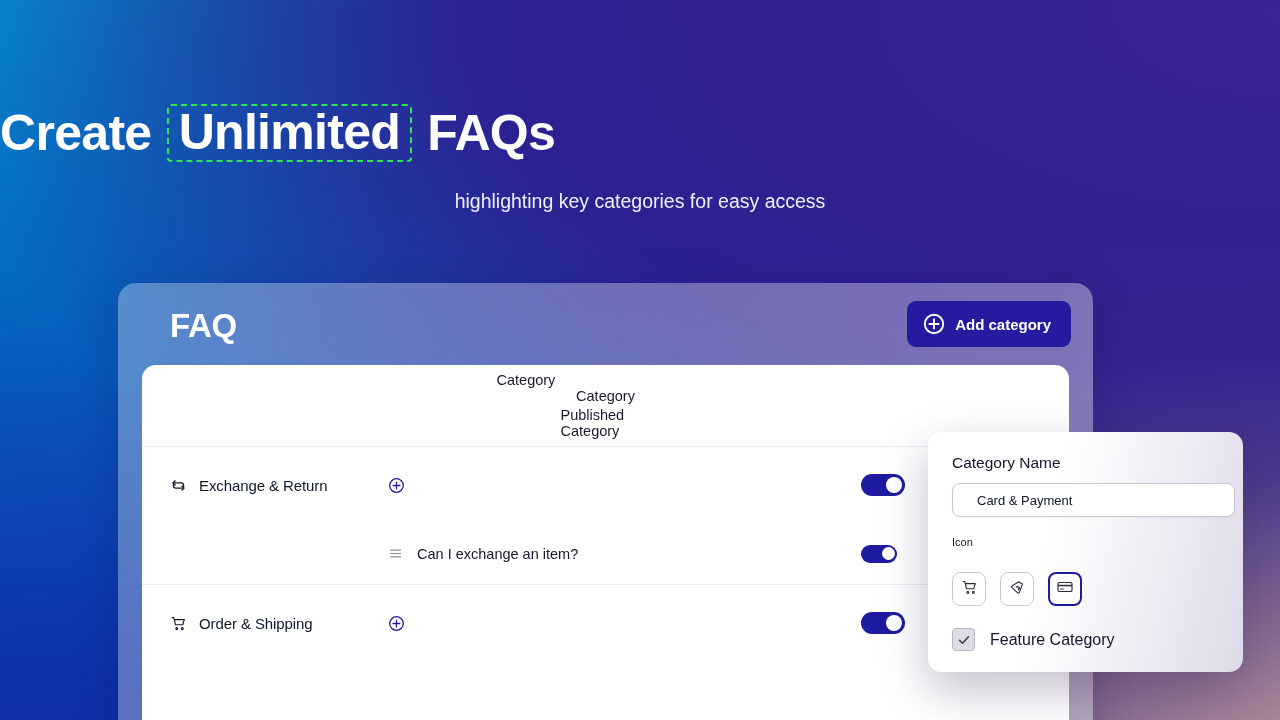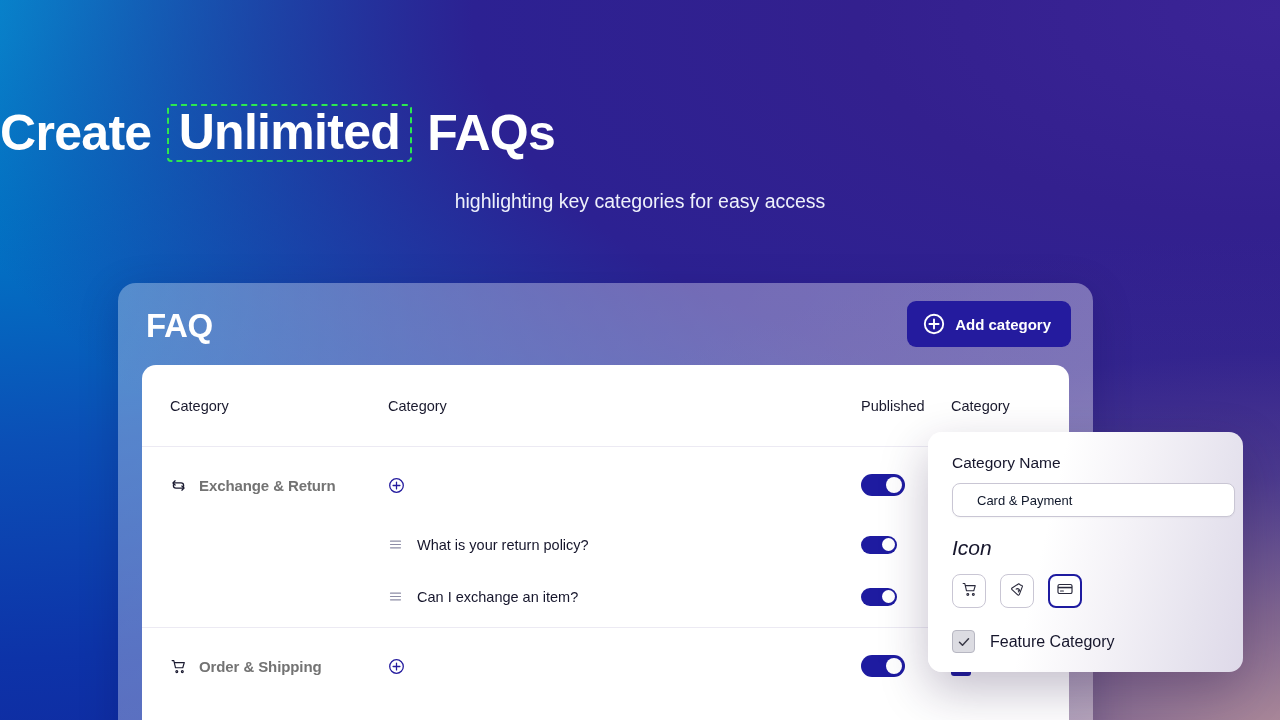--- a/index.html
+++ b/index.html
@@ -51,21 +51,21 @@
     left:118px; top:283px; width:975px; height:460px;
     background:linear-gradient(118deg, rgba(255,255,255,0.30) 0%, rgba(255,255,255,0.33) 40%, rgba(255,255,255,0.38) 100%);
     border-radius:18px 18px 0 0;
     z-index:10;
     box-shadow:0 10px 40px rgba(10,10,60,0.18);
     overflow:hidden;
   }
   .card-head {
     height:82px; position:relative;
     padding:0 24px;
-    display:flex; align-items:center; justify-content:space-between;
+    display:flex; align-items:center; justify-content:space-between;margin-left:24px;
   }
   .card-title {
     color:#ffffff; font-size:33px; font-weight:bold;
     letter-spacing:-0.3px; margin-left:4px; margin-top:3px;
   }
   .add-btn {
     display:flex; align-items:center; gap:10px;
     background:#241b9e; color:#ffffff;
     font-size:15px; font-weight:bold;
     border-radius:9px;
@@ -80,38 +80,38 @@
     position:absolute; left:24px; right:24px; top:82px; bottom:0;
     background:#ffffff;
     border-radius:14px 14px 0 0;
     overflow:hidden;
   }
   .thead {
     display:flex; align-items:center;
     height:82px;
     padding:7px 28px;
     border-bottom:1px solid #eceaf3;
-    font-size:14.5px; color:#1a1a2e;
+    font-size:14.5px; color:#1a1a2e;flex-direction:column;
   }
   .col-cat   { width:218px; }
   .col-q     { flex:1; }
   .col-pub   { width:90px; text-align:left; }
   .col-feat  { width:90px; text-align:left; }
 
   .row {
     display:flex; align-items:center;
     padding:0 28px;
     font-size:14.5px; color:#16162c;
   }
   .row-cat { height:76px; border-bottom:0; }
   .row-q   { height:43px; }
   .row-sep { border-bottom:1px solid #eceaf3; }
 
   .cat-cell { width:218px; display:flex; align-items:center; gap:12px; }
-  .cat-name { font-size:15px; font-weight:bold; color:#737373; letter-spacing:-0.1px; }
+  .cat-name { font-size:15px; font-weight:normal; color:#0f172a; letter-spacing:-0.1px; }
   .cat-icon { color:#1a1a30; display:flex; align-items:center; }
 
   .q-cell { flex:1; display:flex; align-items:center; gap:14px; }
   .drag { color:#8d8da6; display:flex; align-items:center; cursor:grab; }
   .q-text { font-size:14.5px; color:#16162c; }
   .plus-ic { color:#241b9e; display:flex; align-items:center; cursor:pointer; }
 
   
   .pub-cell  { width:90px; display:flex; align-items:center; }
   .feat-cell { width:90px; display:flex; align-items:center; }
@@ -151,21 +151,21 @@
   .pp-input {
     width:283px; height:34px;
     background:#ffffff;
     border:1px solid #c9c6d4;
     border-radius:8px;
     display:flex; align-items:center;
     padding:0 24px;
     font-size:13px; color:#0f172a;
     box-shadow:0 1px 2px rgba(0,0,0,0.04);
   }
-  .pp-label2 { font-size:21px; color:#16162c; margin-top:19px; margin-bottom:14px;font-style:italic; }
+  .pp-label2 { font-size:11px; color:#16162c; margin-top:19px; margin-bottom:24px; }
   .icon-row { display:flex; gap:14px; }
   .icon-btn {
     width:34px; height:34px;
     border:1px solid #c9c6d4; border-radius:8px;
     background:#ffffff;
     display:flex; align-items:center; justify-content:center;
     color:#2a2a3c; cursor:pointer;
   }
   .icon-btn.sel { border:2px solid #1e1ba0; }
   .feat-row { display:flex; align-items:center; gap:15px; margin-top:22px; }
@@ -245,41 +245,20 @@
       </div>
       <div class="feat-cell">
         <span class="cbx cbx-lg">
           <svg width="12" height="12" viewBox="0 0 14 14" fill="none">
               <path d="M2.5 7.2l3 3 6-6.4" stroke="#fff" stroke-width="1.9" stroke-linecap="round" stroke-linejoin="round"></path>
             </svg>
         </span>
       </div>
     </div>
 
-    <div class="row row-q">
-      <div class="cat-cell"></div>
-      <div class="q-cell">
-        <span class="drag">
-          <svg width="15" height="15" viewBox="0 0 18 18" stroke="currentColor" stroke-width="1.4" stroke-linecap="round">
-              <path d="M3 5h12M3 9h12M3 13h12"></path>
-            </svg>
-        </span>
-        <span class="q-text">What is your return policy?</span>
-      </div>
-      <div class="pub-cell">
-        <span class="tgl tgl-sm"></span>
-      </div>
-      <div class="feat-cell">
-        <span class="cbx cbx-sm">
-          <svg width="10" height="10" viewBox="0 0 14 14" fill="none">
-              <path d="M2.5 7.2l3 3 6-6.4" stroke="#fff" stroke-width="2.1" stroke-linecap="round" stroke-linejoin="round"></path>
-            </svg>
-        </span>
-      </div>
-    </div>
 
     <div class="row row-q row-sep" style="height:62px;align-items:center;">
       <div class="cat-cell"></div>
       <div class="q-cell">
         <span class="drag">
           <svg width="15" height="15" viewBox="0 0 18 18" stroke="currentColor" stroke-width="1.4" stroke-linecap="round">
               <path d="M3 5h12M3 9h12M3 13h12"></path>
             </svg>
         </span>
         <span class="q-text">Can I exchange an item?</span>

